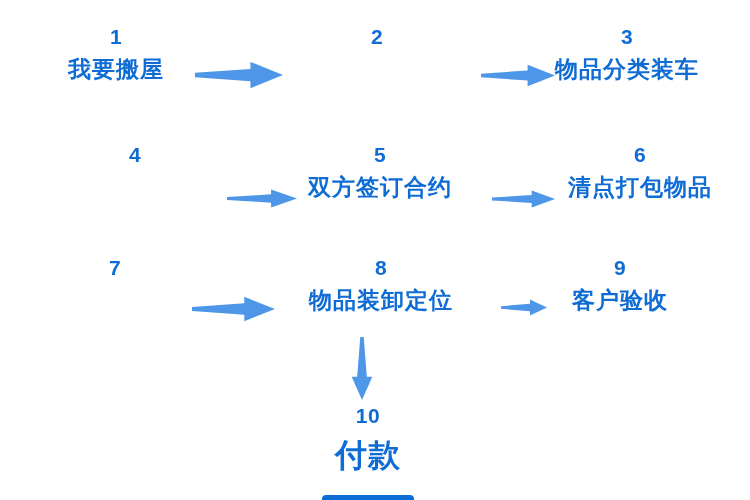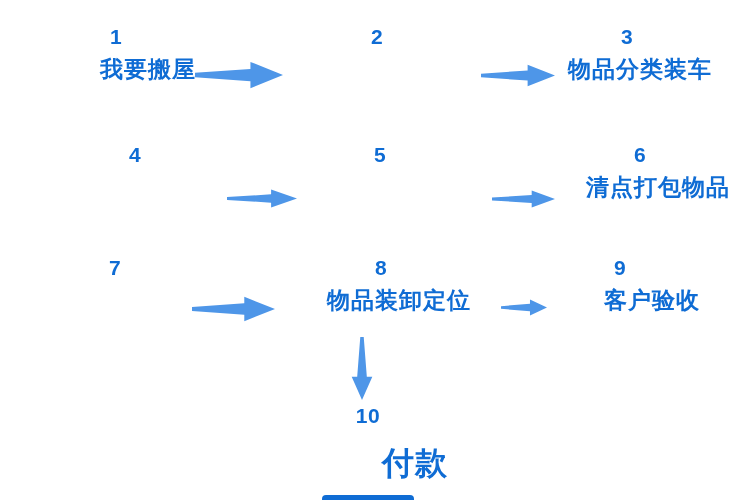--- a/index.html
+++ b/index.html
@@ -30,26 +30,25 @@
     line-height:30px;
     letter-spacing:0.5px;
   }
   .step .label{
     font-size:23px;
     font-weight:bold;
     line-height:30px;
     margin-top:2px;
     letter-spacing:1px;
     white-space:nowrap;
-    text-align:right;
   }
   .step.final .label{
     font-size:32px;
     line-height:40px;
-    margin-top:12px;
+    margin-top:4px;
   }
   .arrow{
     position:absolute;
     color:var(--arrow-blue);
   }
   .arrow svg{display:block;width:100%;height:100%;}
   .clipped-bottom{
     position:absolute;
     left:322px;
     top:495px;
@@ -95,20 +94,21 @@
   </div>
 
   <div class="arrow" style="left:227px;top:189px;width:70px;height:19px;">
     <svg viewBox="0 0 100 32" preserveAspectRatio="none">
       <polygon points="0,13.5 63,9 63,1 100,16 63,31 63,23 0,18.5" fill="currentColor"></polygon>
     </svg>
   </div>
 
   <div class="step" style="left:290px;top:140px;width:180px;">
     <div class="num">5</div>
+    <div class="label">双方签订合约</div>
   </div>
 
   <div class="arrow" style="left:492px;top:190px;width:63px;height:18px;">
     <svg viewBox="0 0 100 32" preserveAspectRatio="none">
       <polygon points="0,13.5 63,9 63,1 100,16 63,31 63,23 0,18.5" fill="currentColor"></polygon>
     </svg>
   </div>
 
   <div class="step" style="left:550px;top:140px;width:180px;">
     <div class="num">6</div>

